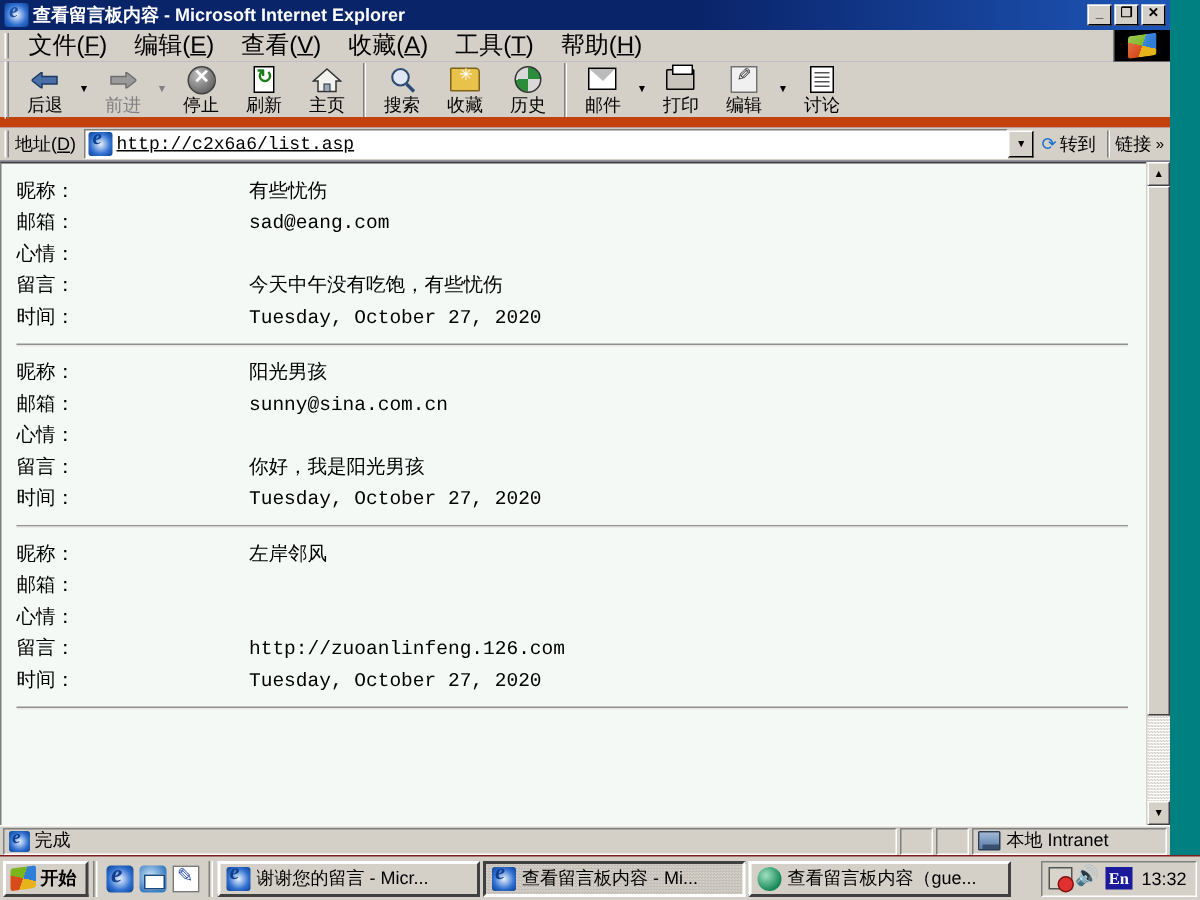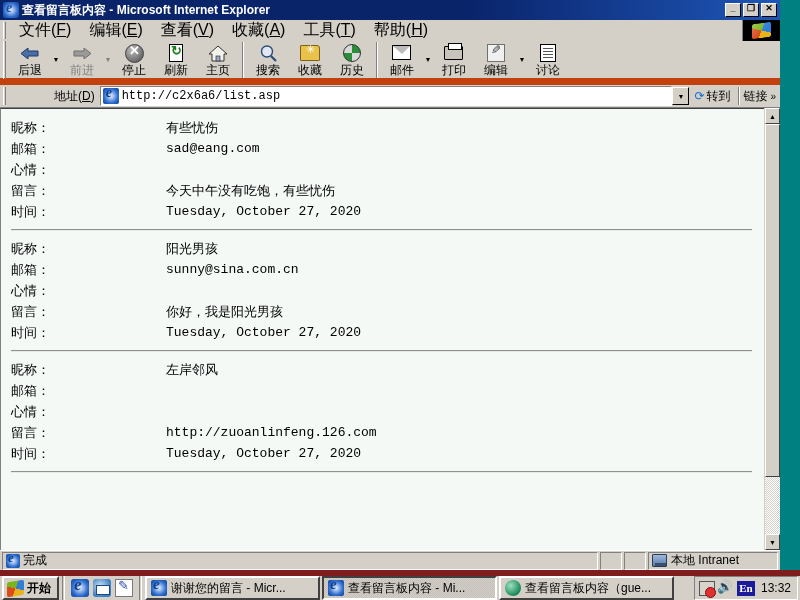--- a/index.html
+++ b/index.html
@@ -142,32 +142,32 @@
   .ic-disc { position:absolute; left:3px; top:1px; width:16px; height:18px;
     background:#fff; border:1px solid #000; }
   .ic-disc:after{ content:""; position:absolute; left:2px; top:3px; width:10px; height:1px;
     box-shadow:0 0 0 0 #555, 0 3px 0 0 #555, 0 6px 0 0 #555, 0 9px 0 0 #555; background:#555;}
   
   .addrbar {
     height: 22px; background:#d4d0c8; display:flex; align-items:center;
     padding-left:2px;
   }
   .ab-grip{width:3px;height:18px;margin:0 4px 0 1px;border-left:1px solid #fff;border-right:1px solid #808080;flex:none;}
-  .ab-label{font-size:12px; padding-right:5px; white-space:nowrap;margin-left:44px;}
+  .ab-label{font-size:12px; padding-right:5px; white-space:nowrap;}
   .ab-label .u{text-decoration:underline;}
   .ab-field {
     flex:1; height:20px; background:#fff;
     border:1px solid; border-color:#808080 #fff #fff #808080;
     display:flex; align-items:center; padding-left:2px; position:relative;
   }
   .ab-ico{ width:16px; height:16px; margin-right:3px; flex:none; position:relative;
     background: radial-gradient(circle at 50% 50%, #eaf2ff 0%, #2f6fd0 60%, #0a3f8f 100%); border-radius:2px;}
   .ab-ico:after{content:"e"; position:absolute; left:3px; top:-3px; font-family:"Liberation Serif",serif;
     font-style:italic; font-weight:bold; font-size:14px; color:#0b3f90;}
-  .ab-url{ font-family:"Liberation Mono", monospace; font-size:12px; color:#000; white-space:nowrap;}
+  .ab-url{ font-family:"Liberation Mono", monospace; font-size:12px; color:#000; white-space:nowrap;text-decoration:underline;}
   .ab-drop{
     width:17px;height:18px; margin-right:2px; background:#d4d0c8;
     border:1px solid; border-color:#fff #000 #000 #fff;
     display:flex;align-items:center;justify-content:center;font-size:7px;flex:none;
   }
   .go-btn{ display:flex;align-items:center;gap:2px; padding:1px 5px 1px 3px; font-size:12px; white-space:nowrap;}
   .go-ico{ font-size:12px; color:#1a6fd0;}
   .links-sep{width:2px;height:18px;margin:0 3px;border-left:1px solid #808080;border-right:1px solid #fff;flex:none;}
   .links-btn{font-size:12px; padding-right:3px; white-space:nowrap;}
   .links-chev{font-size:10px; padding-right:4px;}
@@ -235,21 +235,21 @@
   .sb-ie-ico{ width:14px;height:14px; flex:none; position:relative;
     background: radial-gradient(circle at 50% 50%, #eaf2ff 0%, #2f6fd0 60%, #0a3f8f 100%); border-radius:2px;}
   .sb-ie-ico:after{content:"e"; position:absolute; left:2px; top:-4px; font-family:"Liberation Serif",serif;
     font-style:italic; font-weight:bold; font-size:13px; color:#0b3f90;}
   .zone-ico{ width:15px;height:13px; flex:none; position:relative;
     background:linear-gradient(#9fb8d8,#5a7ca8); border:1px solid #2a3c55; border-radius:1px;}
   .zone-ico:after{content:""; position:absolute; left:2px; top:8px; width:11px; height:3px; background:#3a5070;}
   
   .taskbar {
     position:absolute; left:0; top:570px; width:800px; height:30px;
-    background:#d4d0c8; border-top:6px solid #7f1d1d;
+    background:#d4d0c8; border-top:1px solid #7f1d1d;
     display:flex; align-items:center; padding:2px 2px; gap:2px;
   }
   .start-btn {
     height:24px; display:flex; align-items:center; gap:3px; padding:0 6px 0 3px;
     background:#d4d0c8; border:2px solid; border-color:#fff #404040 #404040 #fff;
     font-weight:bold; font-size:12px; flex:none;
   }
   .start-flag{ width:17px;height:15px; flex:none;
     background: conic-gradient(from 200deg at 50% 50%, #d84b1a 0 25%, #7cb51b 0 50%, #2f7fd8 0 75%, #e8b21a 0 100%);
     transform: skewY(-8deg); border-radius:2px;}

